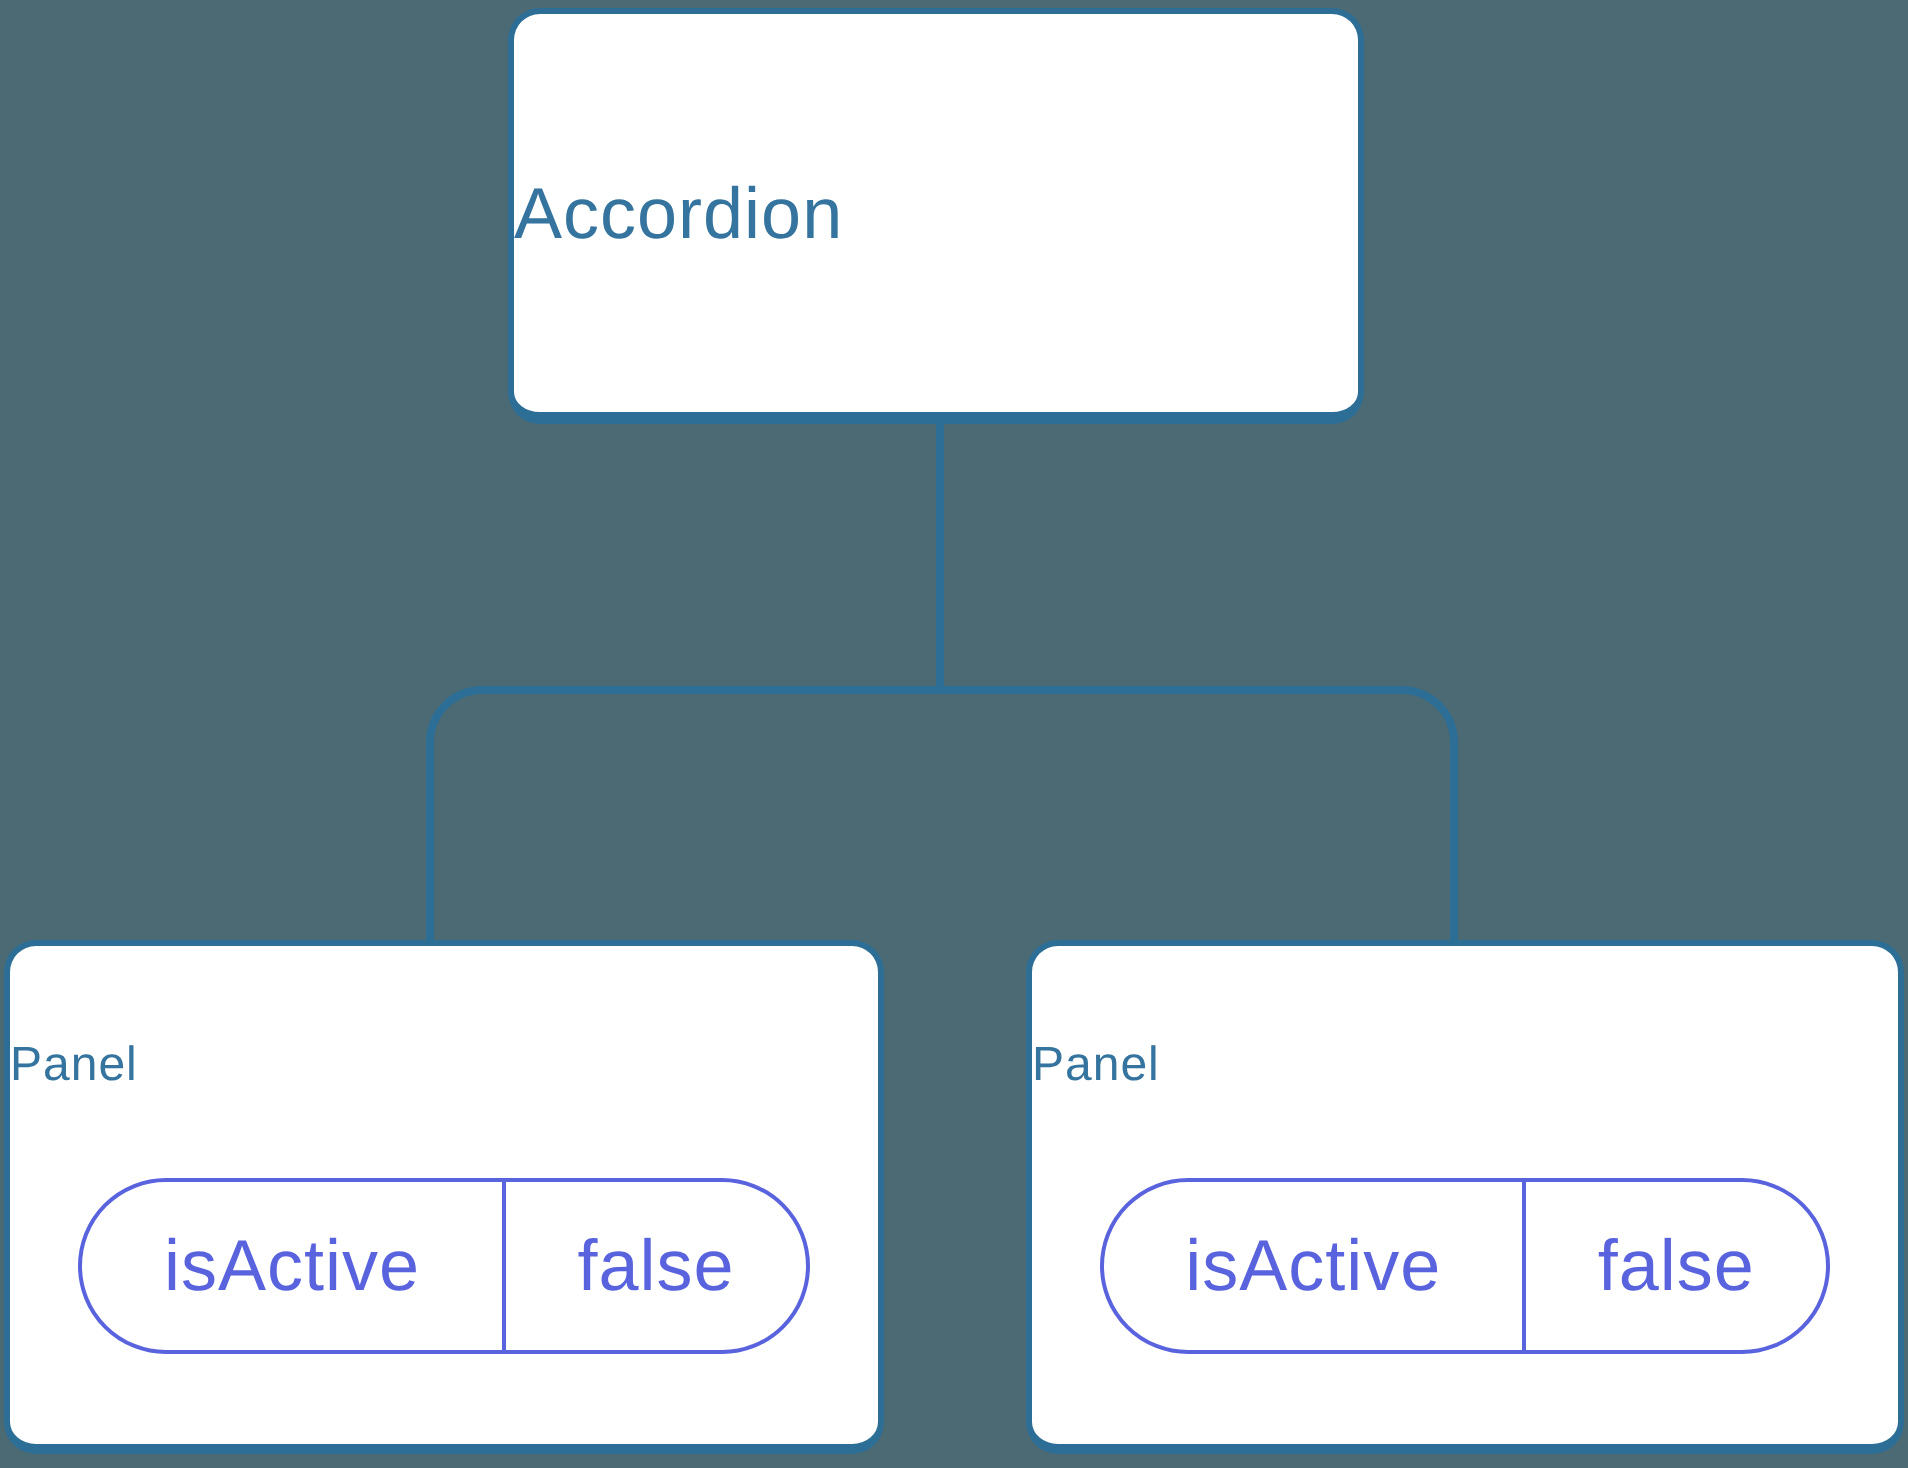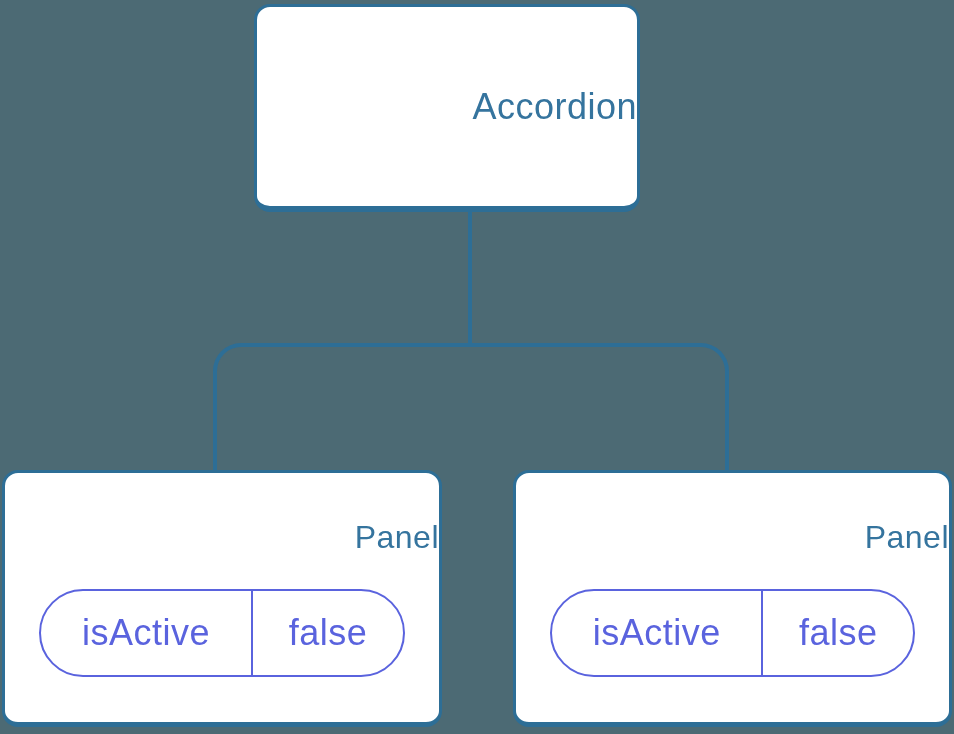--- a/index.html
+++ b/index.html
@@ -20,25 +20,25 @@
     position: absolute;
     box-sizing: border-box;
     background: var(--node-fill, #FFFFFF);
     border: 3px solid var(--node-border, #2D6E96);
     border-bottom-width: 6px;
     border-radius: 16px;
   }
   .root-node {
     left: 254px;
     top: 4px;
-    width: 386px;
+    width: 428px;
     height: 208px;
     display: flex;
     align-items: center;
-    justify-content: flex-end;
+    justify-content: flex-start;
   }
   .node-title {
     color: var(--node-title, #35749E);
     font-size: 36px;
     font-weight: 500;
     letter-spacing: 0.5px;
   }
 
   
   .trunk {
@@ -70,23 +70,23 @@
     border-bottom-width: 5px;
   }
   .panel-left  { left: 2px; }
   .panel-right { left: 513px; width: 439px; }
 
   .panel-title {
     position: absolute;
     left: 0;
     right: 0;
     top: 46px;
-    text-align: right;
+    text-align: left;
     color: var(--node-title, #35749E);
-    font-size: 32px;
+    font-size: 24px;
     font-weight: 500;
     letter-spacing: 0.5px;
   }
 
   
   .state-pill {
     position: absolute;
     box-sizing: border-box;
     left: 34px;
     right: 34px;

